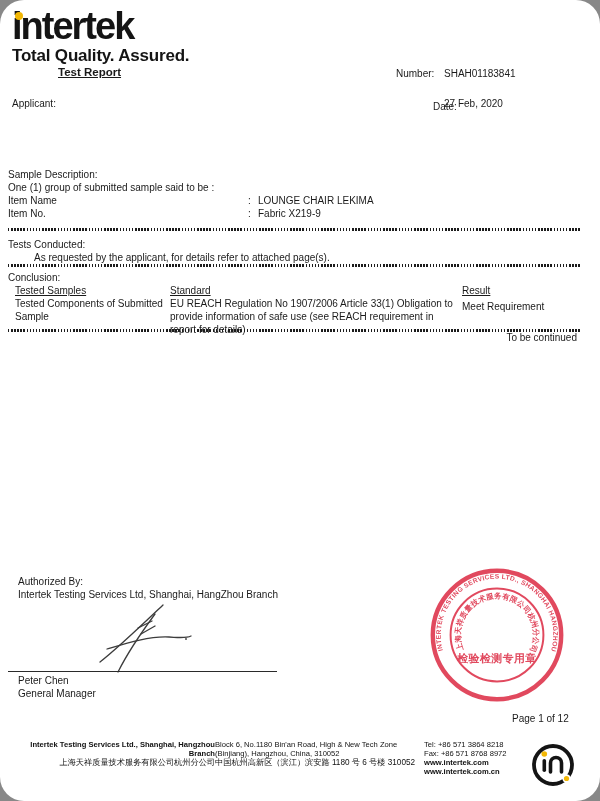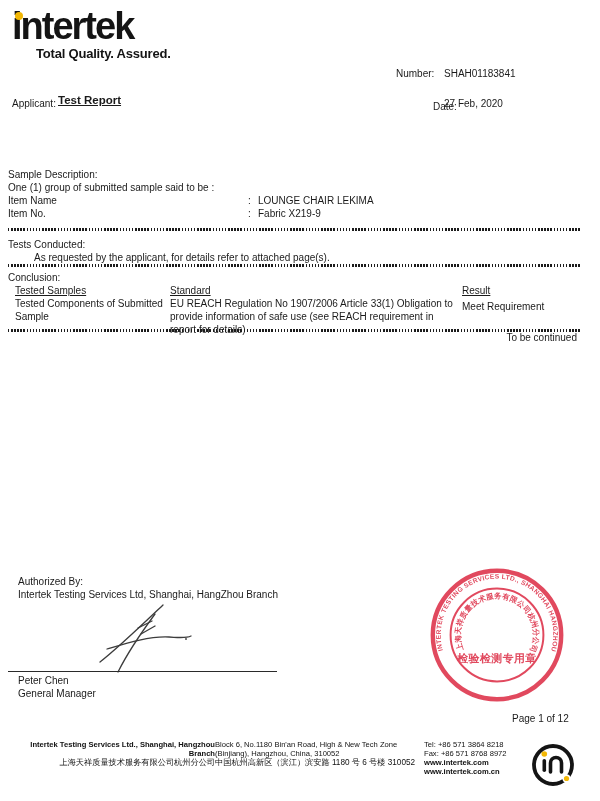--- a/index.html
+++ b/index.html
@@ -1,37 +1,37 @@
 <!DOCTYPE html>
 <html><head>
 <meta charset="utf-8">
 <style>
   * { margin:0; padding:0; box-sizing:border-box; }
   html,body { background:#888; }
   #page {
     position:relative; width:600px; height:801px; margin:0 auto;
     background:#ffffff; overflow:hidden;
-    font-family:"Liberation Sans", sans-serif; color:#1a1a1a;
+    font-family:"Liberation Sans", sans-serif; color:#1a1a1a;border-radius:24px;
   }
   .abs { position:absolute; }
 
   
   #logo-wrap { left:12px; top:6px; }
   #logo-text {
     font-size:38px; font-weight:bold; letter-spacing:-2px; color:#141414;
     line-height:40px;
   }
   #logo-dot {
     position:absolute; left:3px; top:6px; width:8px; height:8px;
     border-radius:50%; background:#f2b705;
   }
-  #logo-tagline { font-size:13px; font-weight:bold; color:#141414; margin-top:0px; letter-spacing:-0.2px;margin-left:24px; }
-
-  
-  #report-title { left:58px; top:66px; font-size:11.5px; font-weight:bold; text-decoration:underline;margin-top:28px; }
+  #logo-tagline { font-size:17px; font-weight:bold; color:#141414; margin-top:0px; letter-spacing:-0.2px; }
+
+  
+  #report-title { left:58px; top:66px; font-size:11.5px; font-weight:bold; text-decoration:underline; }
   .meta-label { font-size:10px; }
   .meta-value { font-size:10px; }
 
   
   #applicant-block { left:12px; top:97px; display:flex; font-size:10px; line-height:13px; }
   #applicant-label { width:76px; }
   .addr-line { white-space:nowrap; }
   #attn-row { display:flex; }
   #attn-label { width:57px; }
 

